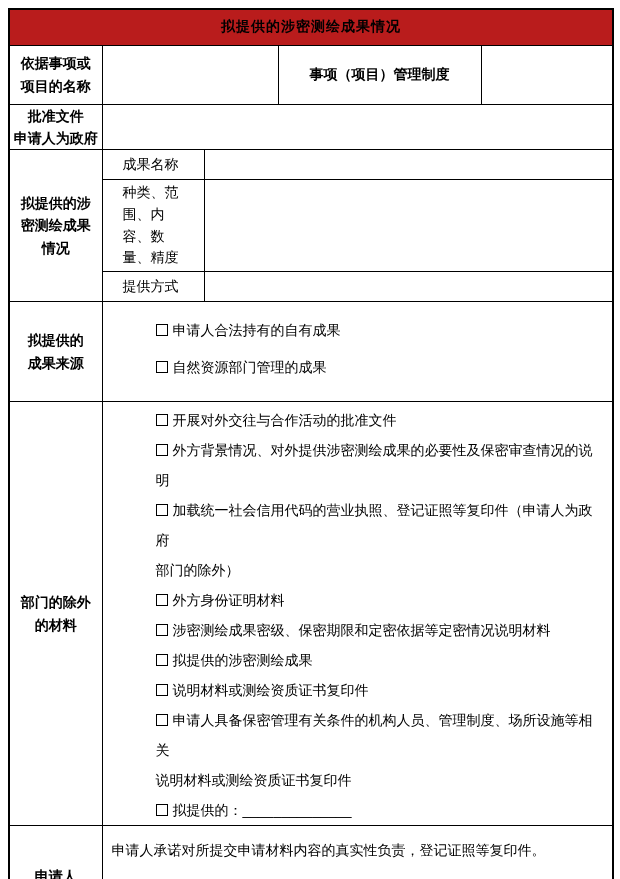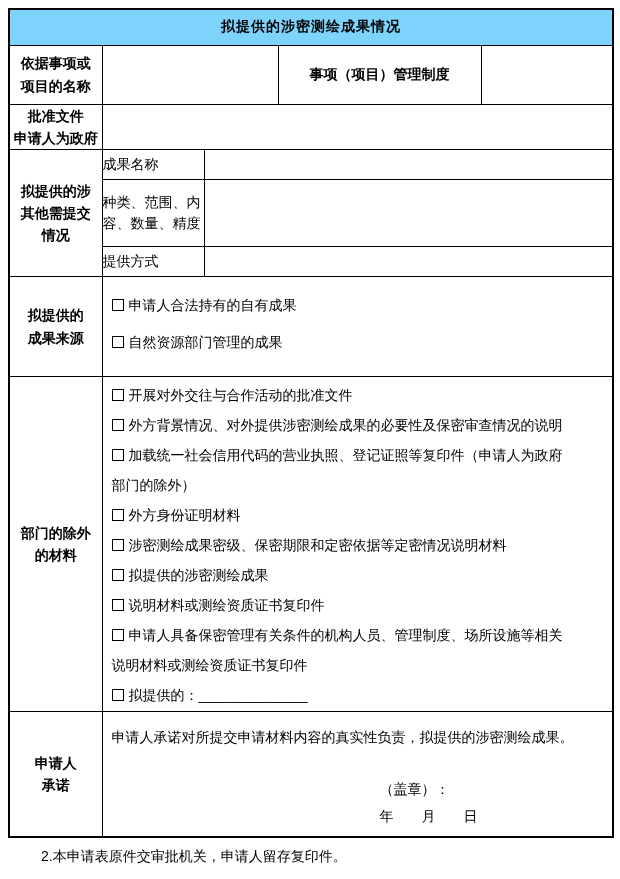--- a/index.html
+++ b/index.html
@@ -22,42 +22,42 @@
     border: 2px solid #000;
   }
   table.form td, table.form th {
     border: 1px solid #000;
     font-size: 14px;
     vertical-align: middle;
     overflow: hidden;
   }
   
   td.title-cell {
-    background: #7dd3fc;
+    background: #b91c1c;
     text-align: center;
     font-weight: bold;
     font-size: 17px;
     letter-spacing: 1px;
   }
   
   .hdr {
     font-weight: bold;
     text-align: center;
     white-space: pre-line;
     line-height: 1.6;
   }
   
   .sublabel {
     text-align: left;
-    padding: 2px 0;
+    padding: 2px 20px;
     line-height: 1.55;
   }
   .value-cell { background: #ffffff; }
   
-  .chk-list { padding: 4px 12px 0 9px; }
+  .chk-list { padding: 4px 12px 0 9px; margin-left: 44px; }
   .chk-list.sources { line-height: 37px; padding-top: 10px; }
   .chk-list.materials { line-height: 30px; padding-top: 3px; }
   .chk-item { display: block; }
   .chk-item .txt { white-space: pre-line; }
   .chk {
     display: inline-block;
     width: 12px;
     height: 12px;
     border: 1px solid #000;
     margin-right: 5px;
@@ -100,21 +100,21 @@
     </tr>
 
     <tr style="height:40px">
       <td class="hdr">批准文件
 申请人为政府</td>
       <td class="value-cell" colspan="4"></td>
     </tr>
 
     <tr style="height:30px">
       <td class="hdr" rowspan="3">拟提供的涉
-其他需提交
+密测绘成果
 情况</td>
       <td class="sublabel">成果名称</td>
       <td class="value-cell" colspan="3"></td>
     </tr>
     <tr style="height:67px">
       <td class="sublabel">种类、范围、内容、数量、精度</td>
       <td class="value-cell" colspan="3"></td>
     </tr>
     <tr style="height:30px">
       <td class="sublabel">提供方式</td>
@@ -149,21 +149,21 @@
 说明材料或测绘资质证书复印件</span></div>
           <div class="chk-item"><span class="chk"></span><span class="txt">拟提供的：______________</span></div>
         </div>
       </td>
     </tr>
 
     <tr style="height:125px">
       <td class="hdr">申请人
 承诺</td>
       <td colspan="4" class="commit-cell">
-        <div class="commit-text">申请人承诺对所提交申请材料内容的真实性负责，拟提供的涉密测绘成果。</div>
+        <div class="commit-text">申请人承诺对所提交申请材料内容的真实性负责，登记证照等复印件。</div>
         <div class="stamp-block">
           <div>（盖章）：</div>
           <div>年　　月　　日</div>
         </div>
       </td>
     </tr>
   </tbody>
     </table>
 
   <div class="notes">

